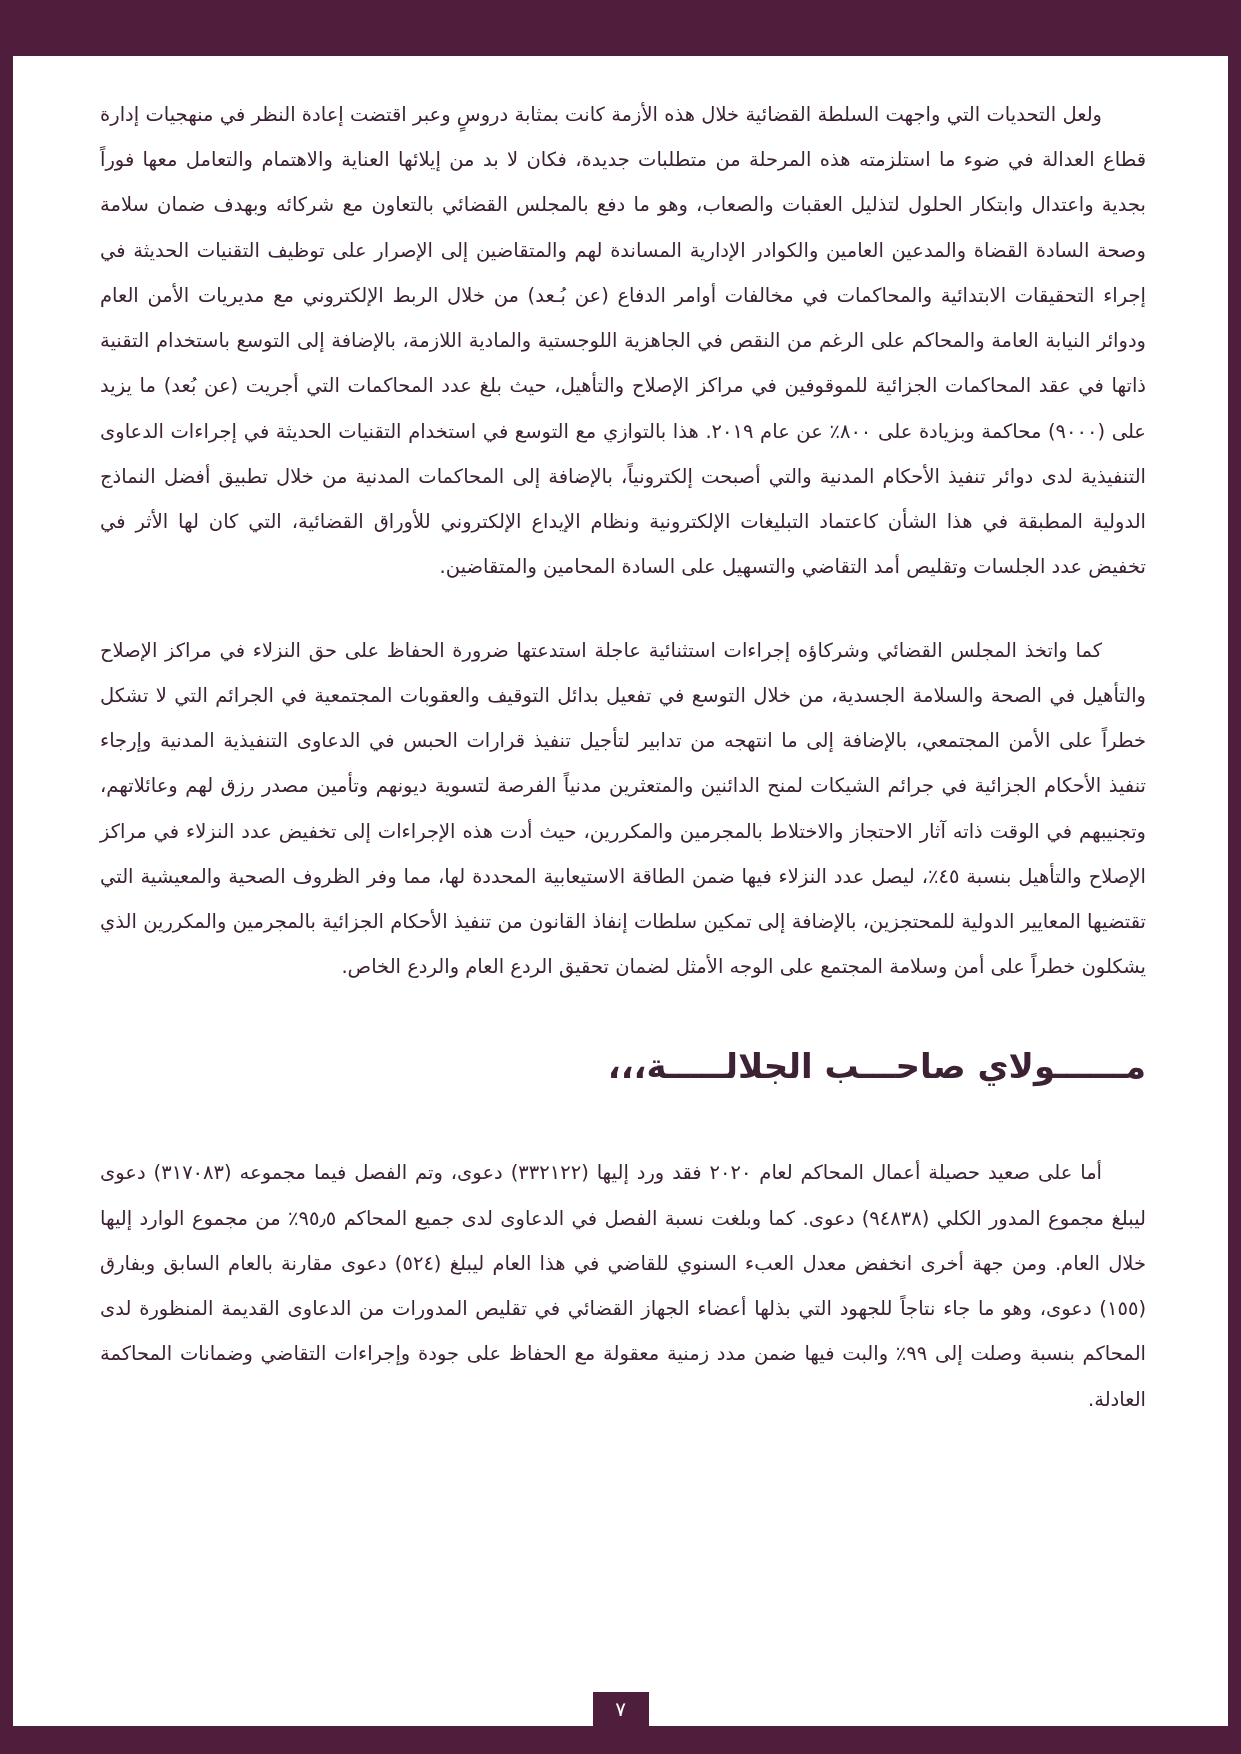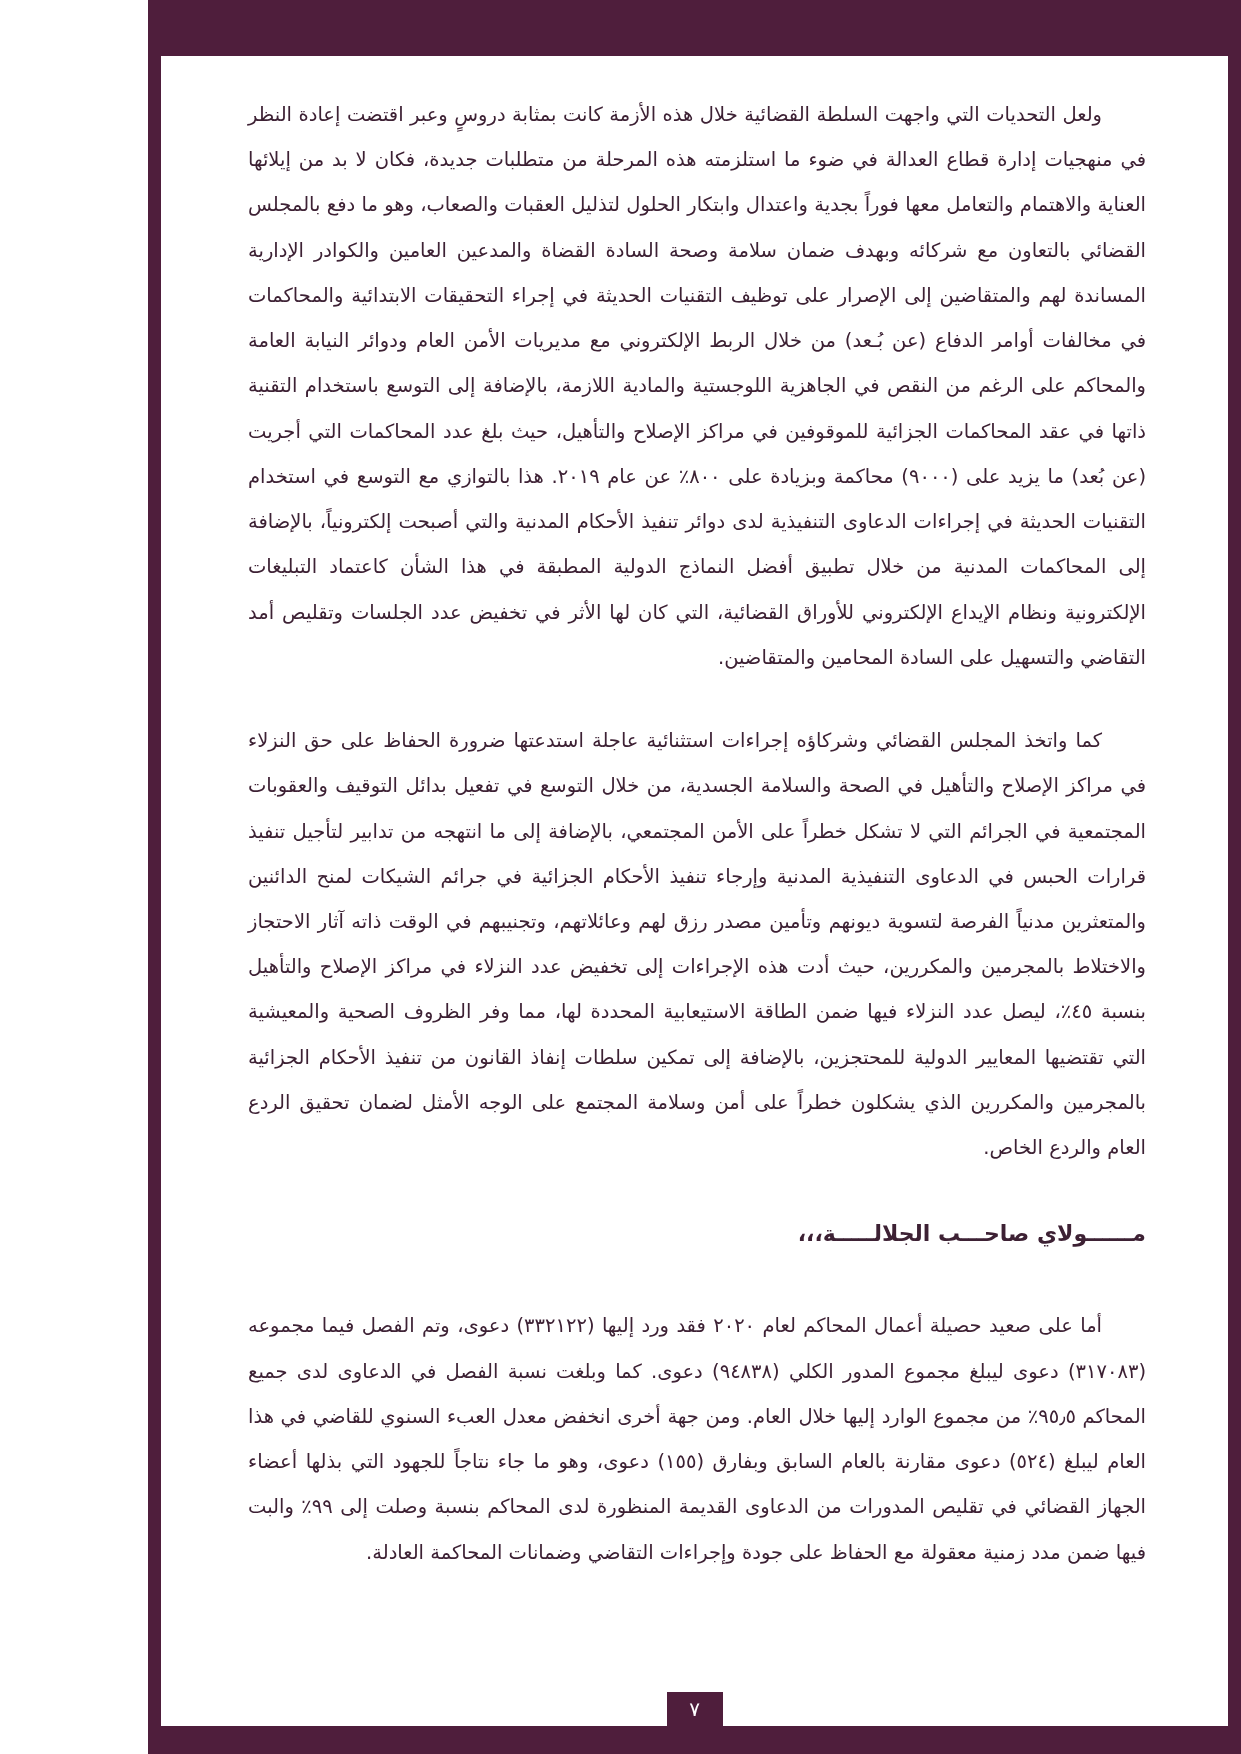--- a/index.html
+++ b/index.html
@@ -9,21 +9,21 @@
   *{box-sizing:border-box;}
   html,body{margin:0;padding:0;}
   body{
     width:1241px;
     background:#ffffff;
     font-family:"DejaVu Sans", sans-serif;
     color:var(--ink);
   }
   .page{
     position:relative;
-    width:1093px;
+    width:1241px;
     height:1754px;
     background:#ffffff;
     overflow:hidden;
     padding-left:44px;
   }
   .frame-top{
     position:absolute;top:0;left:0;right:0;height:56px;
     background:var(--maroon);
   }
   .frame-left{
@@ -63,21 +63,21 @@
     font-size:19.5px;
     line-height:2.32;
     color:var(--ink);
   }
   .para{
     margin:0 0 38px 0;
     text-indent:44px;
   }
   .salutation{
     margin:6px 0 44px 0;
-    font-size:22px;
+    font-size:34px;
     font-weight:bold;
     text-align:right;
     letter-spacing:0.5px;
     color:var(--ink);
   }
 </style>
 </head>
 <body>
 
 <div class="page">

